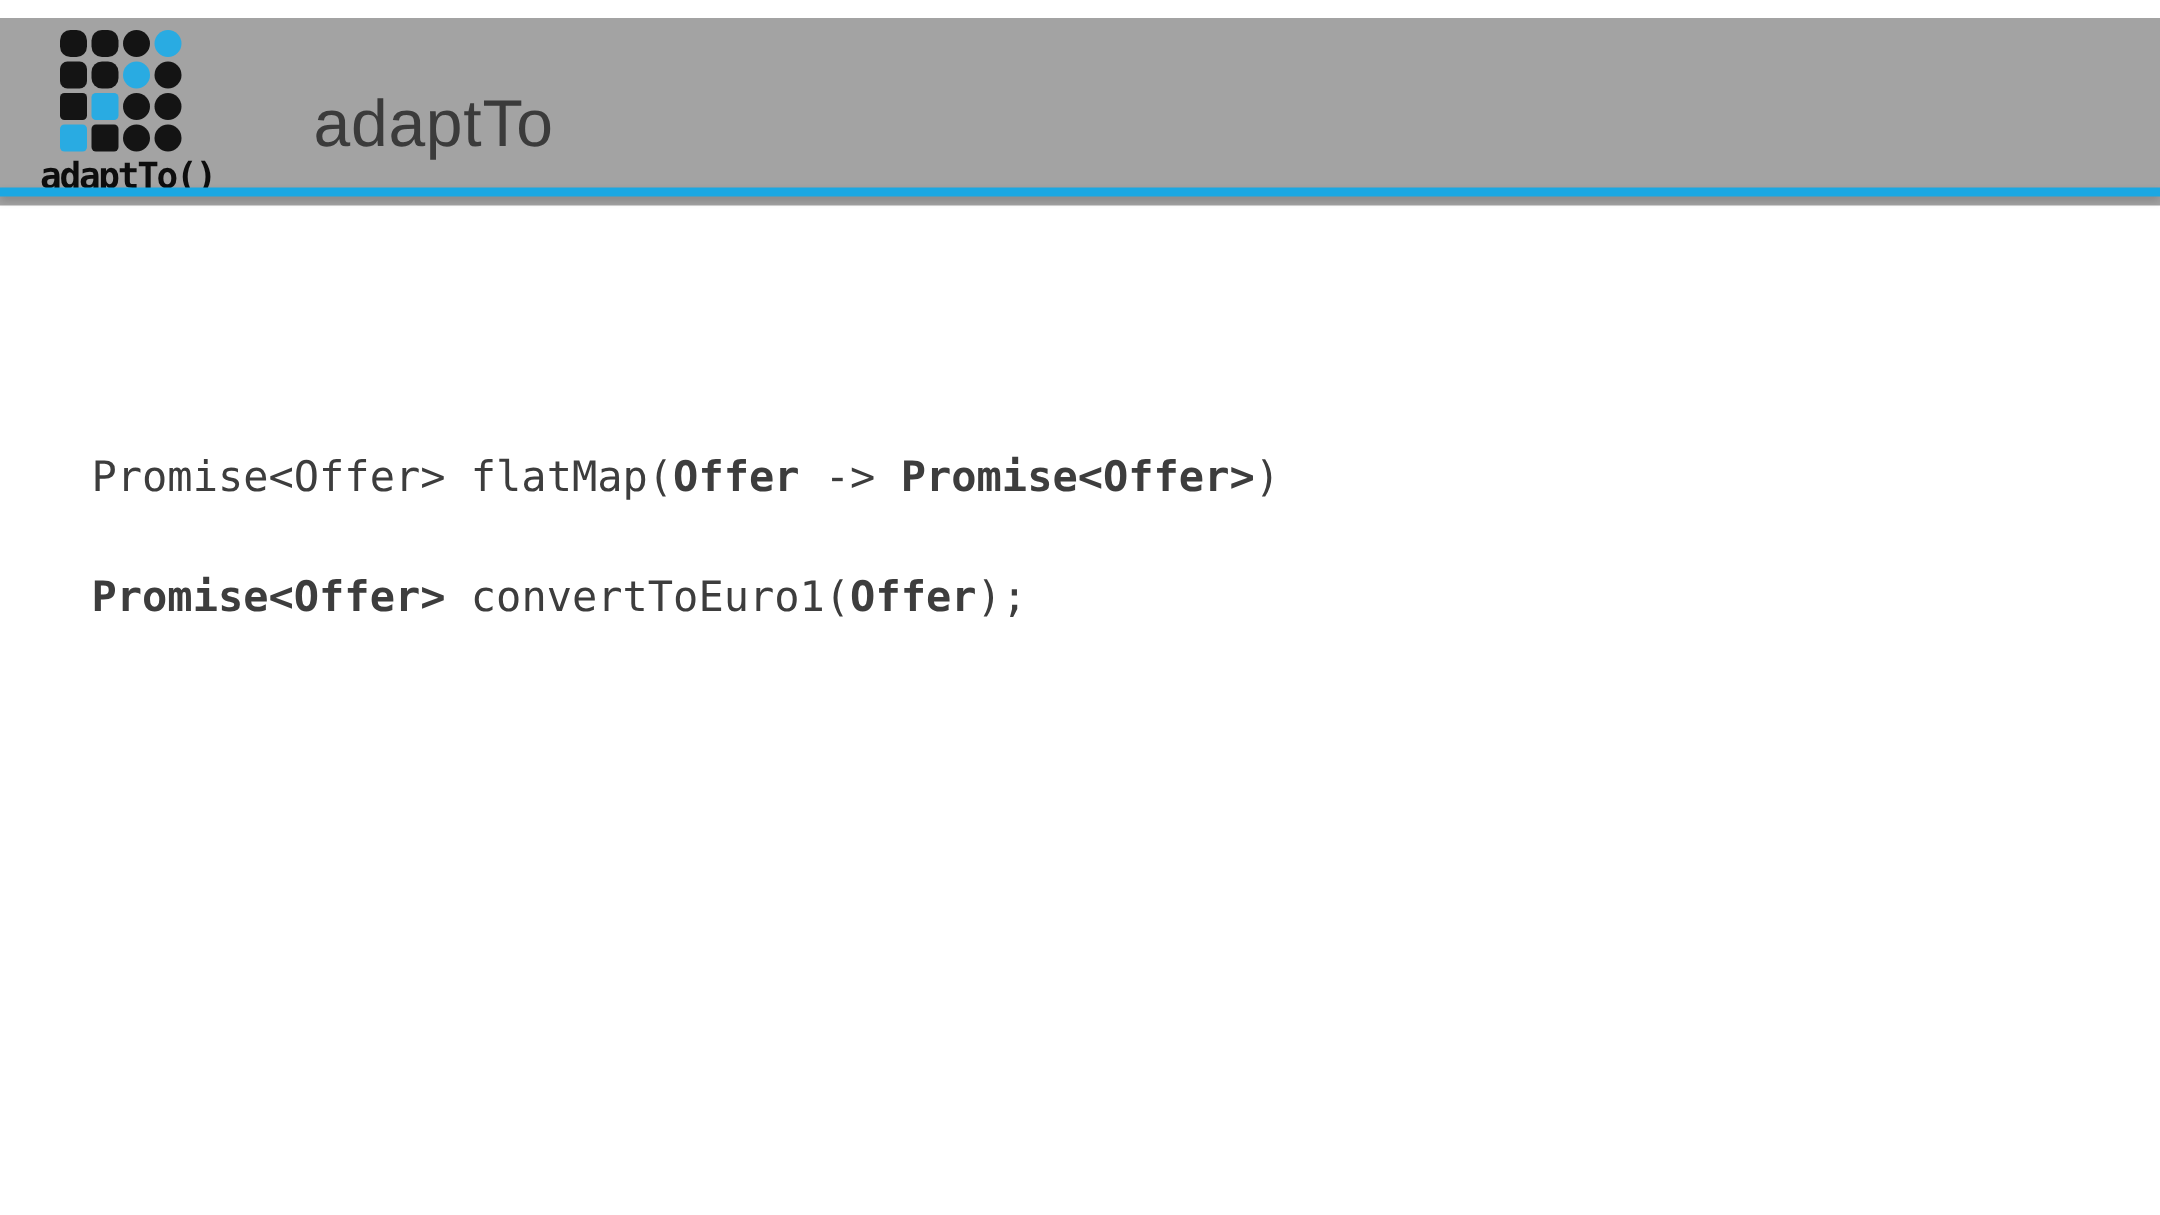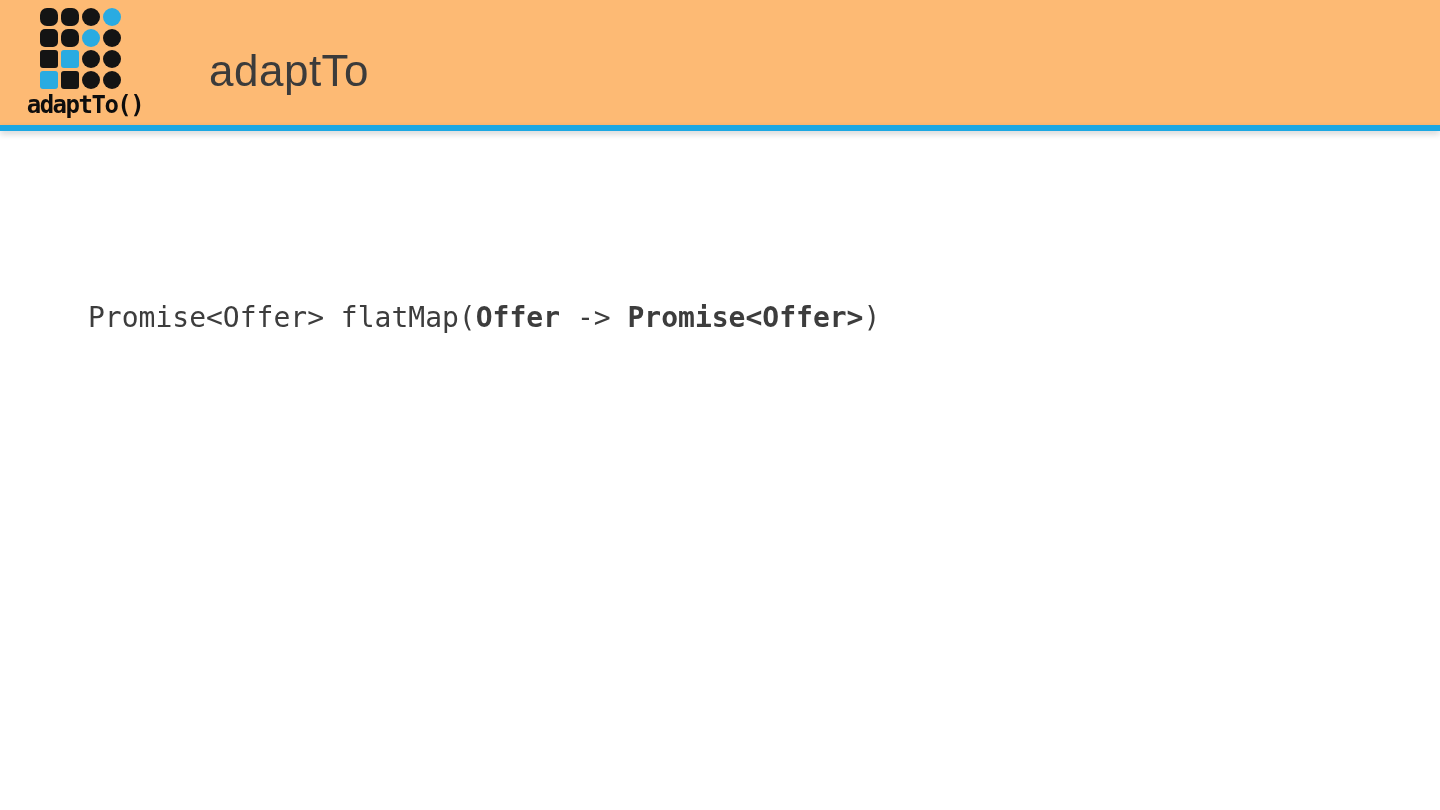--- a/index.html
+++ b/index.html
@@ -5,21 +5,21 @@
   * { margin: 0; padding: 0; box-sizing: border-box; }
   html, body { width: 1440px; height: 810px; }
   body {
     background: #ffffff;
     font-family: "Liberation Sans", sans-serif;
     position: relative;
     overflow: hidden;
   }
 
   
-  .slide-header { position: absolute; left: 0; top: 0; width: 1440px; height: 125px; background: #fdba74; }
+  .slide-header { position: absolute; left: 0; top: 12px; width: 1440px; height: 125px; background: #a3a3a3; }
 
   .logo { position: absolute; left: 24px; top: 8px; width: 122px; }
   .logo-grid {
     position: absolute; left: 16px; top: 0;
     display: grid;
     grid-template-columns: repeat(4, 18px);
     grid-auto-rows: 18px;
     gap: 3px;
   }
   .logo-grid .cell { width: 18px; height: 18px; display: block; }
@@ -90,14 +90,14 @@
         <span class="cell s-circle" style="background: rgb(20, 20, 20);"></span>
       </div>
     <div class="logo-text">adaptTo()</div>
   </div>
   <h1 class="slide-title">adaptTo</h1>
 </div>
 
 <div class="header-rule" style="background: rgb(27, 167, 226);"></div>
 
 <main>
-  <div class="code-block" style="color: rgb(61, 61, 61); margin-left: 27px;"><div class="code-line"><span>Promise&lt;Offer&gt; flatMap(</span><span class="b">Offer</span><span> -&gt; </span><span class="b">Promise&lt;Offer&gt;</span><span>)</span></div></div>
+  <div class="code-block" style="color: rgb(61, 61, 61);"><div class="code-line"><span>Promise&lt;Offer&gt; flatMap(</span><span class="b">Offer</span><span> -&gt; </span><span class="b">Promise&lt;Offer&gt;</span><span>)</span></div><div class="code-line"><span class="b">Promise&lt;Offer&gt;</span><span> convertToEuro1(</span><span class="b">Offer</span><span>);</span></div></div>
 </main>
 
 </body></html>

